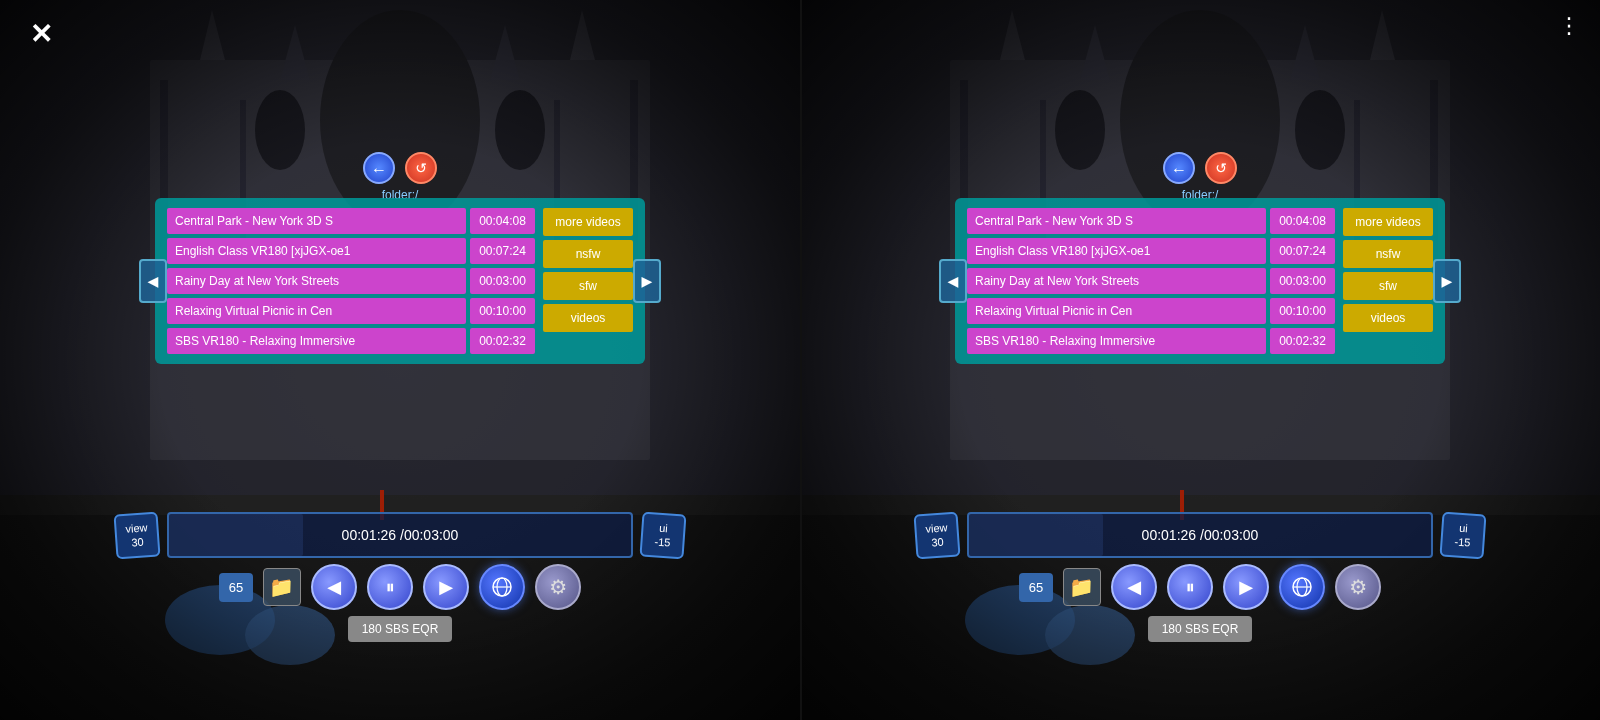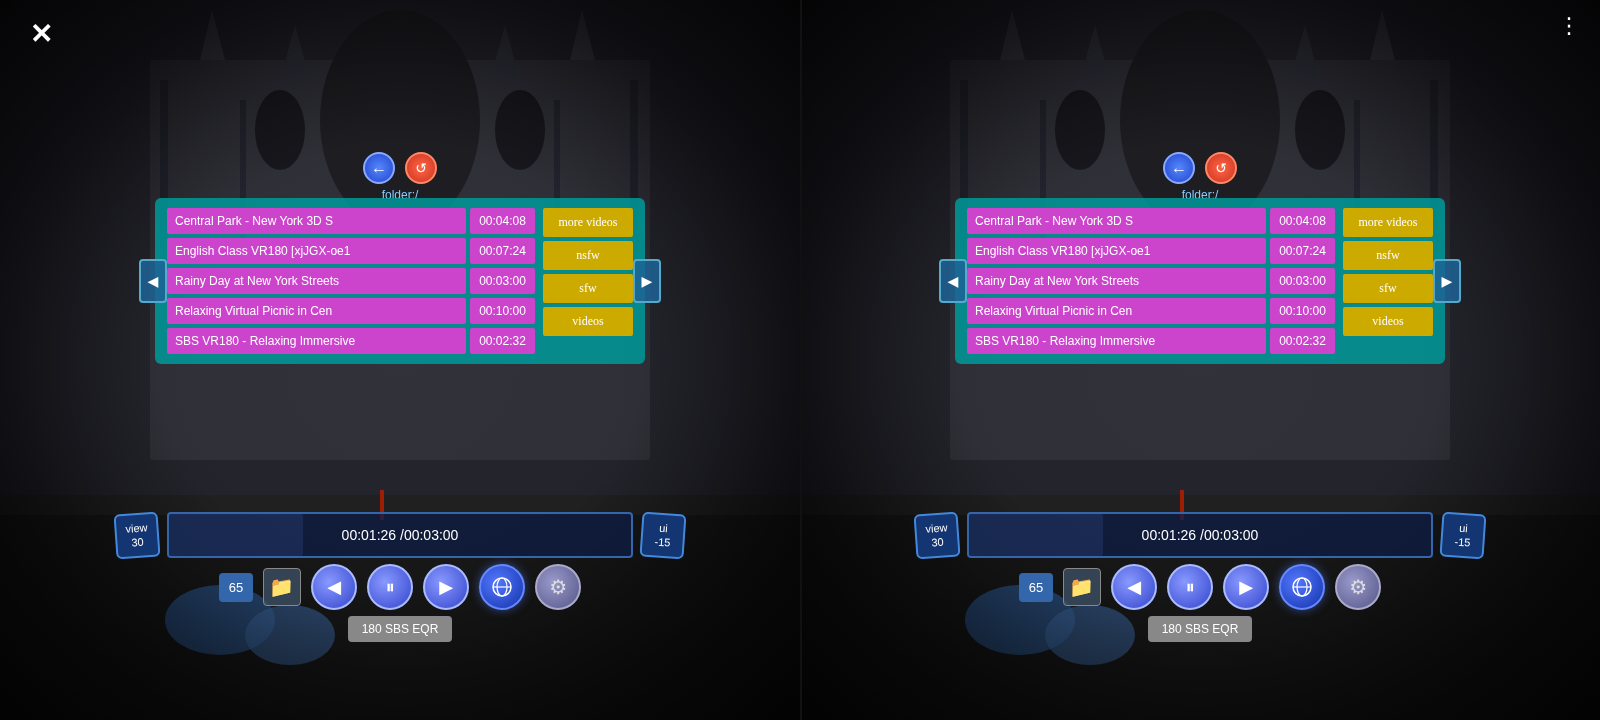--- a/index.html
+++ b/index.html
@@ -131,21 +131,20 @@
 
     .cat-btn {
       background: #ccaa00;
       color: white;
       font-size: 12px;
       padding: 7px 8px;
       border-radius: 2px;
       cursor: pointer;
       text-align: center;
       border: none;
-      font-family: Liberation Serif, serif;
     }
 
     
     .vr-divider {
       position: absolute;
       top: 0;
       left: 800px;
       width: 2px;
       height: 720px;
       background: #111;

